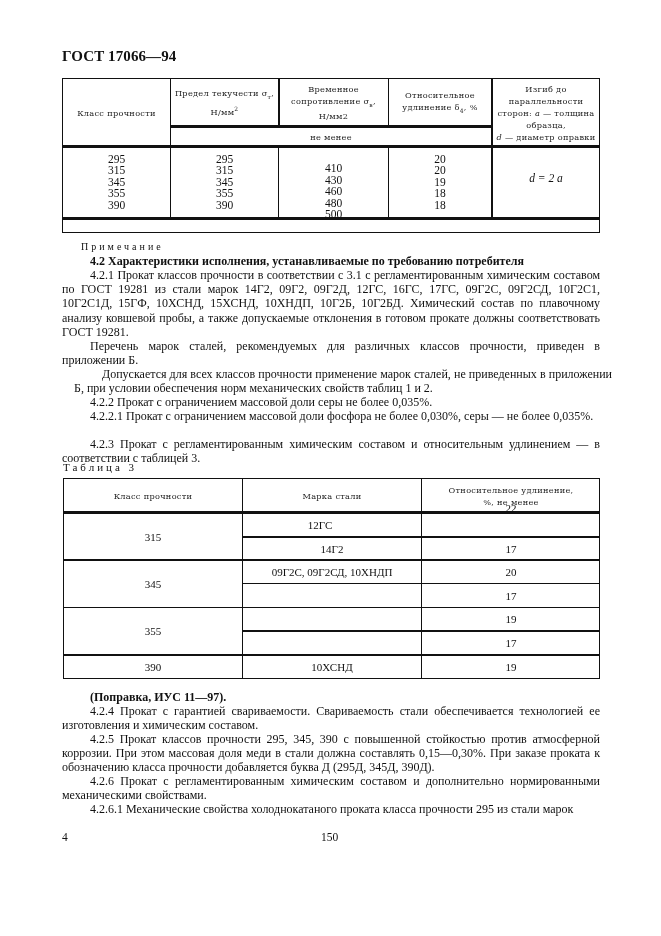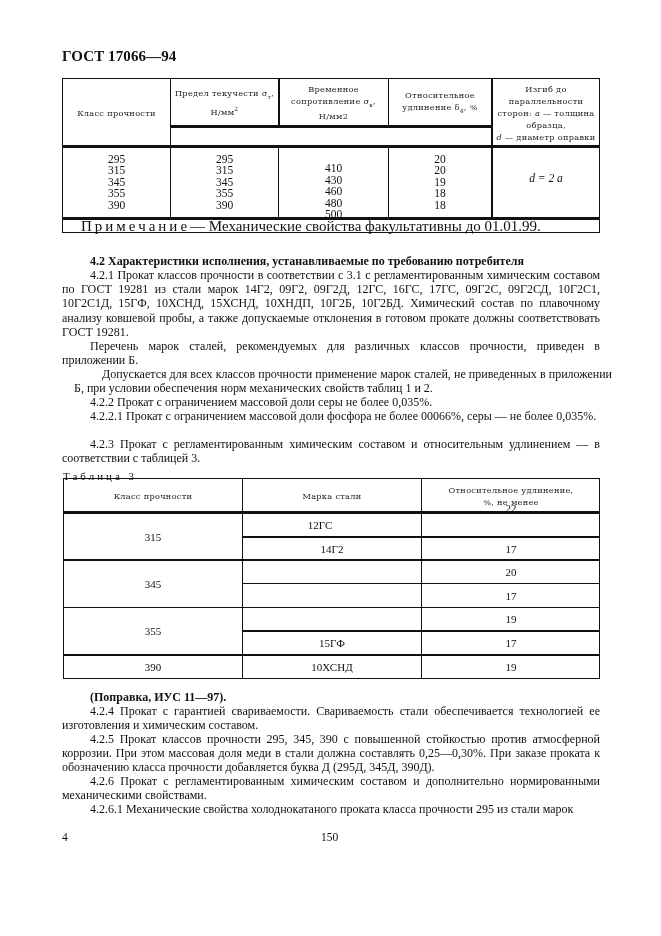--- a/index.html
+++ b/index.html
@@ -17,34 +17,34 @@
     .t1 .vl { position: absolute; top: 0; width: 0; border-left: 1px solid #111; }
     .t1 .hl { position: absolute; height: 0; border-top: 1px solid #111; }
     .t1 .thick { border-top-width: 3px; }
     .t1 .thickv { border-left-width: 2px; }
     .cell {
       position: absolute; display: flex; align-items: center; justify-content: center;
       text-align: center; box-sizing: border-box;
     }
     .hdr { font-family: "DejaVu Serif", serif; font-size: 8.2px; line-height: 12px; color: #222; letter-spacing: 0.3px; }
     .data { font-size: 11.5px; line-height: 11.6px; white-space: pre-line; }
-    .note { font-size: 15px; }
+    .note { font-size: 10px; margin-top: 20px; }
     .spaced { letter-spacing: 3px; }
     
     .para { left: 62px; width: 538px; font-size: 12px; line-height: 14.2px; text-align: justify; }
     .indent { text-indent: 28px; }
     .bold { font-weight: bold; }
     
     .t3 { left: 63px; top: 478px; width: 537px; height: 201px; border: 1px solid #111; box-sizing: border-box; }
     .t3 .vl { position: absolute; width: 0; border-left: 1px solid #111; }
     .t3 .hl { position: absolute; height: 0; border-top: 1px solid #111; }
     .t3 .thick { border-top-width: 2px; }
     .t3 .thicker { border-top-width: 3px; }
     .t3data { font-size: 11px; }
-    .caption { left: 63px; top: 461px; font-size: 11px; letter-spacing: 3px; margin-top: 9px; }
+    .caption { left: 63px; top: 461px; font-size: 11px; letter-spacing: 3px; }
     .footer { font-size: 11.5px; }
   </style>
 </head>
 <body>
 
 <div class="abs doc-header">ГОСТ 17066—94</div>
 
 <div class="abs t1">
 
   <div class="vl" style="left:107px; height:139px;"></div>
@@ -64,47 +64,47 @@
   </div>
   <div class="cell hdr" style="left:216px; top:0; width:109px; height:47px;">
     <span>Временное<br>сопротивление σ<sub style="font-size:6px">в</sub>,<br>Н/мм2</span>
   </div>
   <div class="cell hdr" style="left:326px; top:0; width:102px; height:47px;">
     <span>Относительное<br>удлинение δ<sub style="font-size:6px">4</sub>, %</span>
   </div>
   <div class="cell hdr" style="left:430px; top:0; width:106px; height:67px;">
     <span>Изгиб до<br>параллельности<br>сторон: <i>a</i> — толщина<br>образца,<br><i>d</i> — диаметр оправки</span>
   </div>
+  <div class="cell hdr" style="left:108px; top:48px; width:320px; height:19px;">не менее</div>
 
   <div class="cell data" style="left:0; top:69px; width:107px; height:69px;">
     <div><span>295</span><br><span>315</span><br><span>345</span><br><span>355</span><br><span>390</span></div>
   </div>
   <div class="cell data" style="left:108px; top:69px; width:107px; height:69px;">
     <div><span>295</span><br><span>315</span><br><span>345</span><br><span>355</span><br><span>390</span></div>
   </div>
   <div class="cell data" style="left:216px; top:69px; width:109px; height:88px;">
     <div><span>410</span><br><span>430</span><br><span>460</span><br><span>480</span><br><span>500</span></div>
   </div>
   <div class="cell data" style="left:326px; top:69px; width:102px; height:69px;">
     <div><span>20</span><br><span>20</span><br><span>19</span><br><span>18</span><br><span>18</span></div>
   </div>
   <div class="cell data" style="left:430px; top:69px; width:106px; height:61px; font-style:italic;">d = 2 a</div>
 
   <div class="cell note" style="left:18px; top:140px; width:520px; height:14px; justify-content:flex-start;">
     <span class="spaced">Примечание</span>
-      <span> — Механические свойства факультативны до 01.01.99.</span>
   </div>
 </div>
 
 <div class="abs para indent bold" style="top:254px;">4.2 Характеристики исполнения, устанавливаемые по требованию потребителя</div>
 <div class="abs para indent" style="top:268px;">4.2.1 Прокат классов прочности в соответствии с 3.1 с регламентированным химическим составом по ГОСТ 19281 из стали марок 14Г2, 09Г2, 09Г2Д, 12ГС, 16ГС, 17ГС, 09Г2С, 09Г2СД, 10Г2С1, 10Г2С1Д, 15ГФ, 10ХСНД, 15ХСНД, 10ХНДП, 10Г2Б, 10Г2БД. Химический состав по плавочному анализу ковшевой пробы, а также допускаемые отклонения в готовом прокате должны соответствовать ГОСТ 19281.</div>
 <div class="abs para indent" style="top:339px;">Перечень марок сталей, рекомендуемых для различных классов прочности, приведен в приложении Б.</div>
 <div class="abs para indent" style="top:367px;margin-left:12px;">Допускается для всех классов прочности применение марок сталей, не приведенных в приложении Б, при условии обеспечения норм механических свойств таблиц 1 и 2.</div>
 <div class="abs para indent" style="top:395px;">4.2.2 Прокат с ограничением массовой доли серы не более 0,035%.</div>
-<div class="abs para indent" style="top:409px;">4.2.2.1 Прокат с ограничением массовой доли фосфора не более 00066%, серы — не более 0,035%.</div>
+<div class="abs para indent" style="top:409px;">4.2.2.1 Прокат с ограничением массовой доли фосфора не более 0,030%, серы — не более 0,035%.</div>
 <div class="abs para indent" style="top:437px;">4.2.3 Прокат с регламентированным химическим составом и относительным удлинением — в соответствии с таблицей 3.</div>
 
 <div class="abs caption">Таблица 3</div>
 <div class="abs t3">
   <div class="vl" style="left:178px; top:0; height:199px;"></div>
   <div class="vl" style="left:357px; top:0; height:199px;"></div>
 
   <div class="hl thicker" style="left:0; width:535px; top:32px;"></div>
   <div class="hl thick" style="left:178px; width:357px; top:57px;"></div>
   <div class="hl thick" style="left:0; width:535px; top:80px;"></div>
@@ -119,33 +119,33 @@
     <span>Относительное удлинение,<br>%, не менее</span>
   </div>
 
   <div class="cell t3data" style="left:0; top:35px; width:178px; height:45px;">315</div>
   <div class="cell t3data" style="left:167px; top:35px; width:178px; height:22px;">12ГС</div>
   <div class="cell t3data" style="left:358px; top:18px; width:178px; height:22px;text-align:center;">22</div>
   <div class="cell t3data" style="left:179px; top:59px; width:178px; height:21px;">14Г2</div>
   <div class="cell t3data" style="left:358px; top:59px; width:178px; height:21px;">17</div>
 
   <div class="cell t3data" style="left:0; top:82px; width:178px; height:46px;">345</div>
+  <div class="cell t3data" style="left:179px; top:82px; width:178px; height:22px;">09Г2С, 09Г2СД, 10ХНДП</div>
   <div class="cell t3data" style="left:358px; top:82px; width:178px; height:22px;">20</div>
   <div class="cell t3data" style="left:358px; top:105px; width:178px; height:23px;">17</div>
 
   <div class="cell t3data" style="left:0; top:129px; width:178px; height:46px;">355</div>
   <div class="cell t3data" style="left:358px; top:129px; width:178px; height:22px;">19</div>
-  <div class="cell t3data" style="left:179px; top:153px; width:178px; height:22px;">15ГФ</div>
   <div class="cell t3data" style="left:358px; top:153px; width:178px; height:22px;">17</div>
 
   <div class="cell t3data" style="left:0; top:177px; width:178px; height:22px;">390</div>
   <div class="cell t3data" style="left:179px; top:177px; width:178px; height:22px;">10ХСНД</div>
   <div class="cell t3data" style="left:358px; top:177px; width:178px; height:22px;">19</div>
 </div>
 
 <div class="abs para indent bold" style="top:690px;">(Поправка, ИУС 11—97).</div>
 <div class="abs para indent" style="top:704px;">4.2.4 Прокат с гарантией свариваемости. Свариваемость стали обеспечивается технологией ее изготовления и химическим составом.</div>
-<div class="abs para indent" style="top:732px;">4.2.5 Прокат классов прочности 295, 345, 390 с повышенной стойкостью против атмосферной коррозии. При этом массовая доля меди в стали должна составлять 0,25—0,30%. При заказе проката к обозначению класса прочности добавляется буква Д (295Д, 345Д, 390Д).</div>
+<div class="abs para indent" style="top:732px;">4.2.5 Прокат классов прочности 295, 345, 390 с повышенной стойкостью против атмосферной коррозии. При этом массовая доля меди в стали должна составлять 0,15—0,30%. При заказе проката к обозначению класса прочности добавляется буква Д (295Д, 345Д, 390Д).</div>
 <div class="abs para indent" style="top:774px;">4.2.6 Прокат с регламентированным химическим составом и дополнительно нормированными механическими свойствами.</div>
 <div class="abs para indent" style="top:802px;">4.2.6.1 Механические свойства холоднокатаного проката класса прочности 295 из стали марок</div>
 
 <div class="abs footer" style="left:62px; top:831px;">4</div>
 <div class="abs footer" style="left:321px; top:831px;">150</div>
 
 </body></html>

